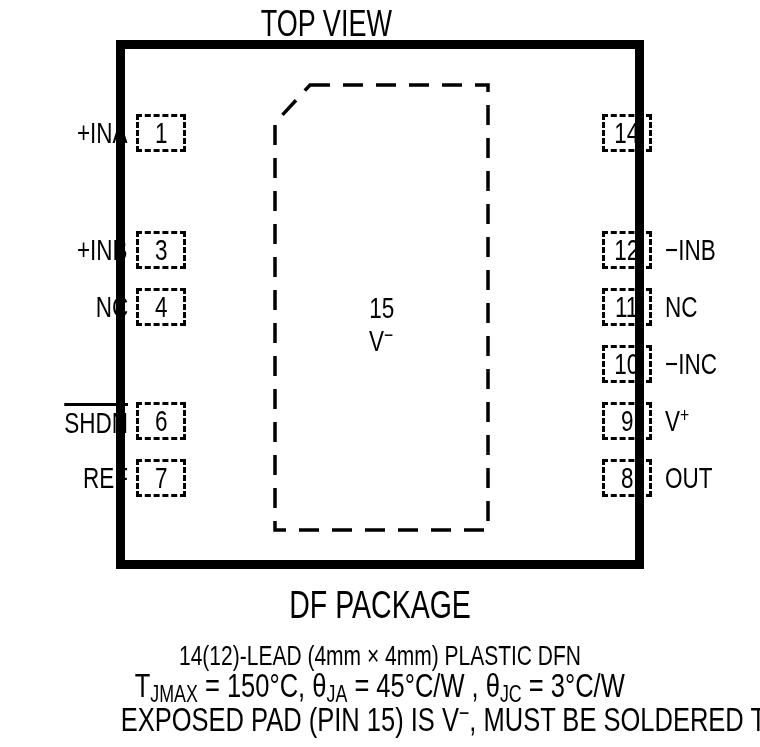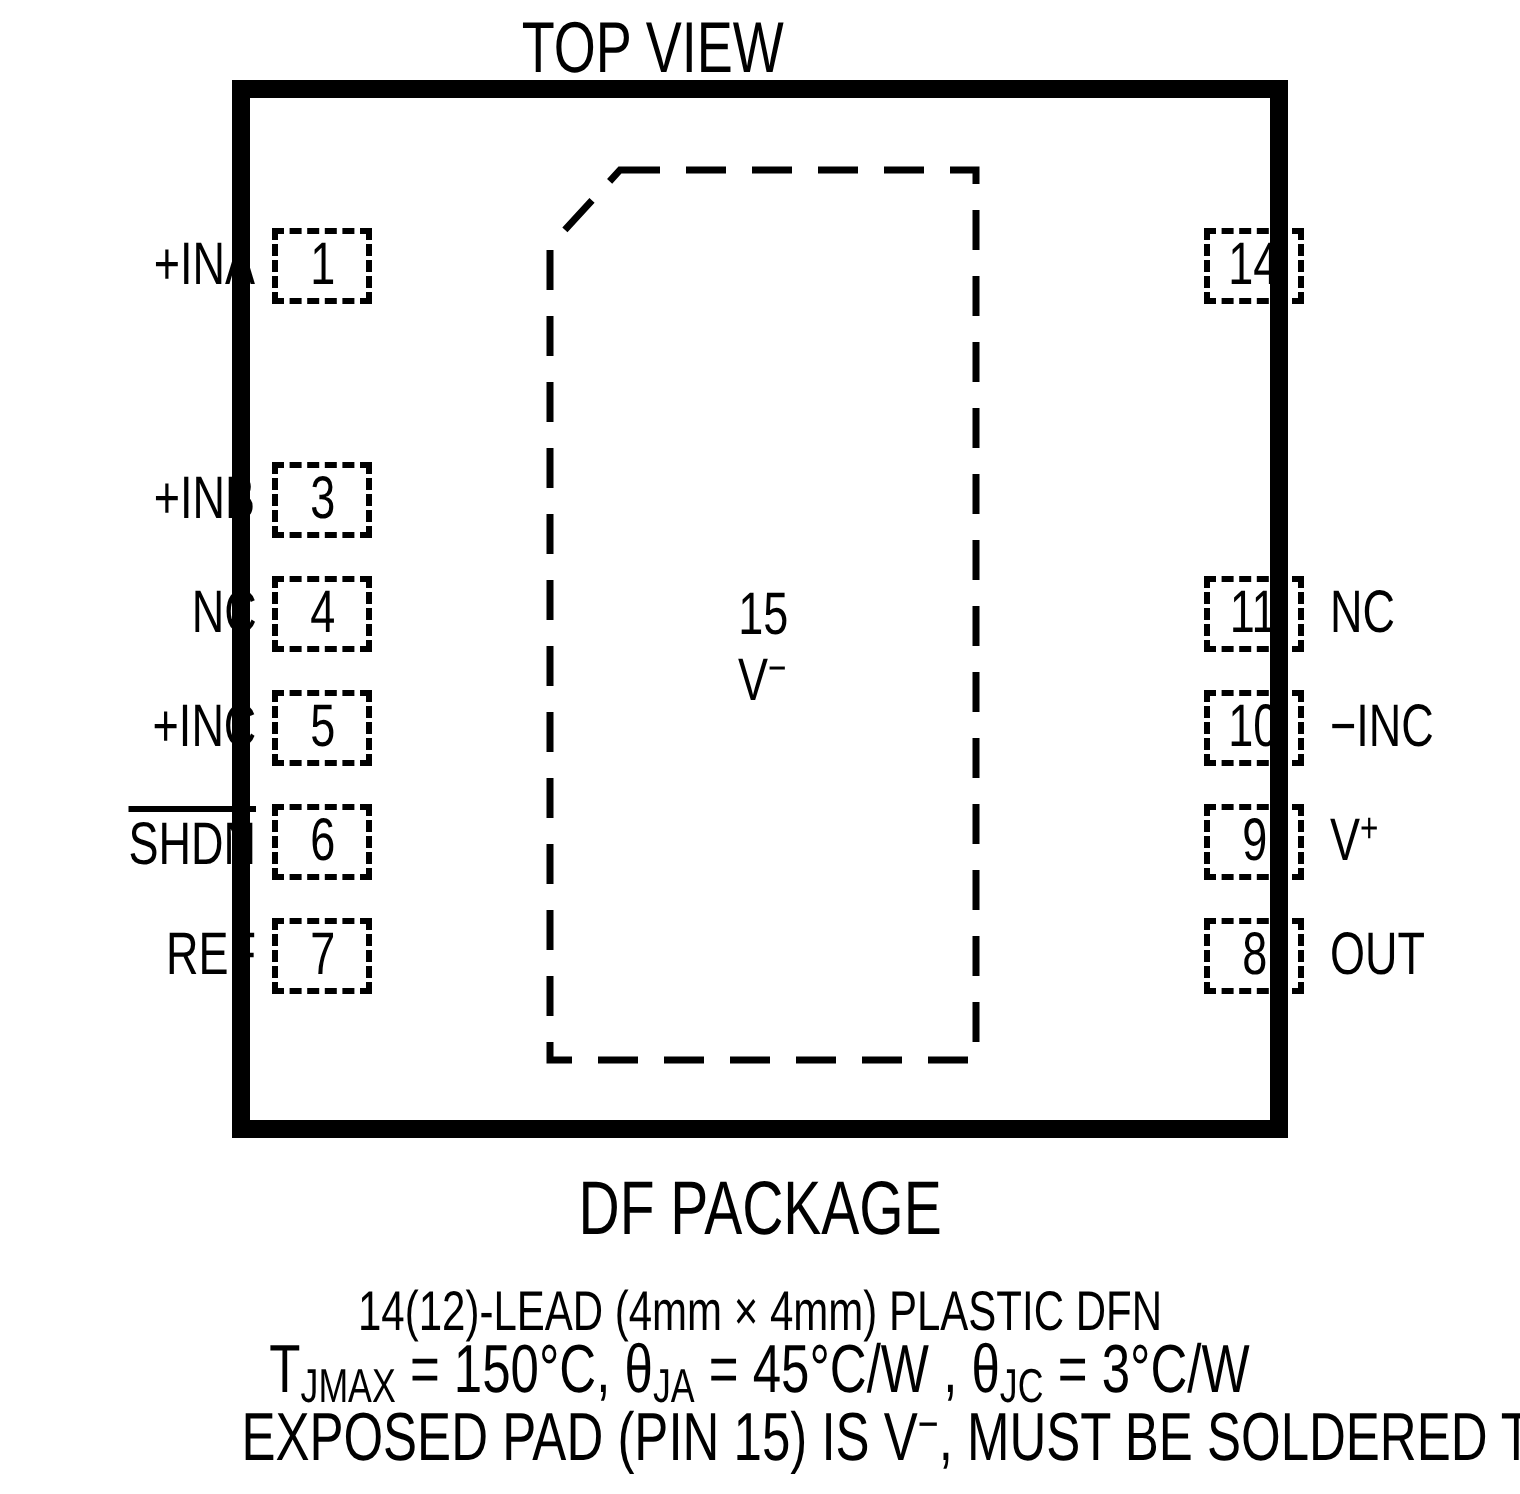--- a/index.html
+++ b/index.html
@@ -79,48 +79,48 @@
       </div>
   </div>
   <div class="pin-row" style="top:288px">
     <div class="pin-label left">
         <span class="lbl cr"><span>NC</span><span class="sup"></span></span>
       </div>
     <div class="pin-box left">
         <span class="num cx">4</span>
       </div>
   </div>
-  <div class="pin-row" style="top:345px">
-    <div class="pin-label left">
-        <span class="lbl cr"><span>+INC</span><span class="sup"></span></span>
-      </div>
-    <div class="pin-box left">
-        <span class="num cx">5</span>
-      </div>
-  </div>
   <div class="pin-row" style="top:402px">
     <div class="pin-label left">
         <span class="lbl cr" data-overline="true"><span>SHDN</span><span class="sup"></span></span>
       </div>
     <div class="pin-box left">
         <span class="num cx">6</span>
       </div>
   </div>
   <div class="pin-row" style="top:459px">
     <div class="pin-label left">
         <span class="lbl cr"><span>REF</span><span class="sup"></span></span>
       </div>
     <div class="pin-box left">
         <span class="num cx">7</span>
       </div>
   </div>
 
   <div class="pin-row" style="top:114px">
     <div class="pin-box right">
         <span class="num cx">14</span>
+      </div>
+  </div>
+  <div class="pin-row" style="top:231px">
+    <div class="pin-box right">
+        <span class="num cx">12</span>
+      </div>
+    <div class="pin-label right">
+        <span class="lbl cl"><span>−INB</span><span class="sup"></span></span>
       </div>
   </div>
   <div class="pin-row" style="top:288px">
     <div class="pin-box right">
         <span class="num cx">11</span>
       </div>
     <div class="pin-label right">
         <span class="lbl cl"><span>NC</span><span class="sup"></span></span>
       </div>
   </div>

